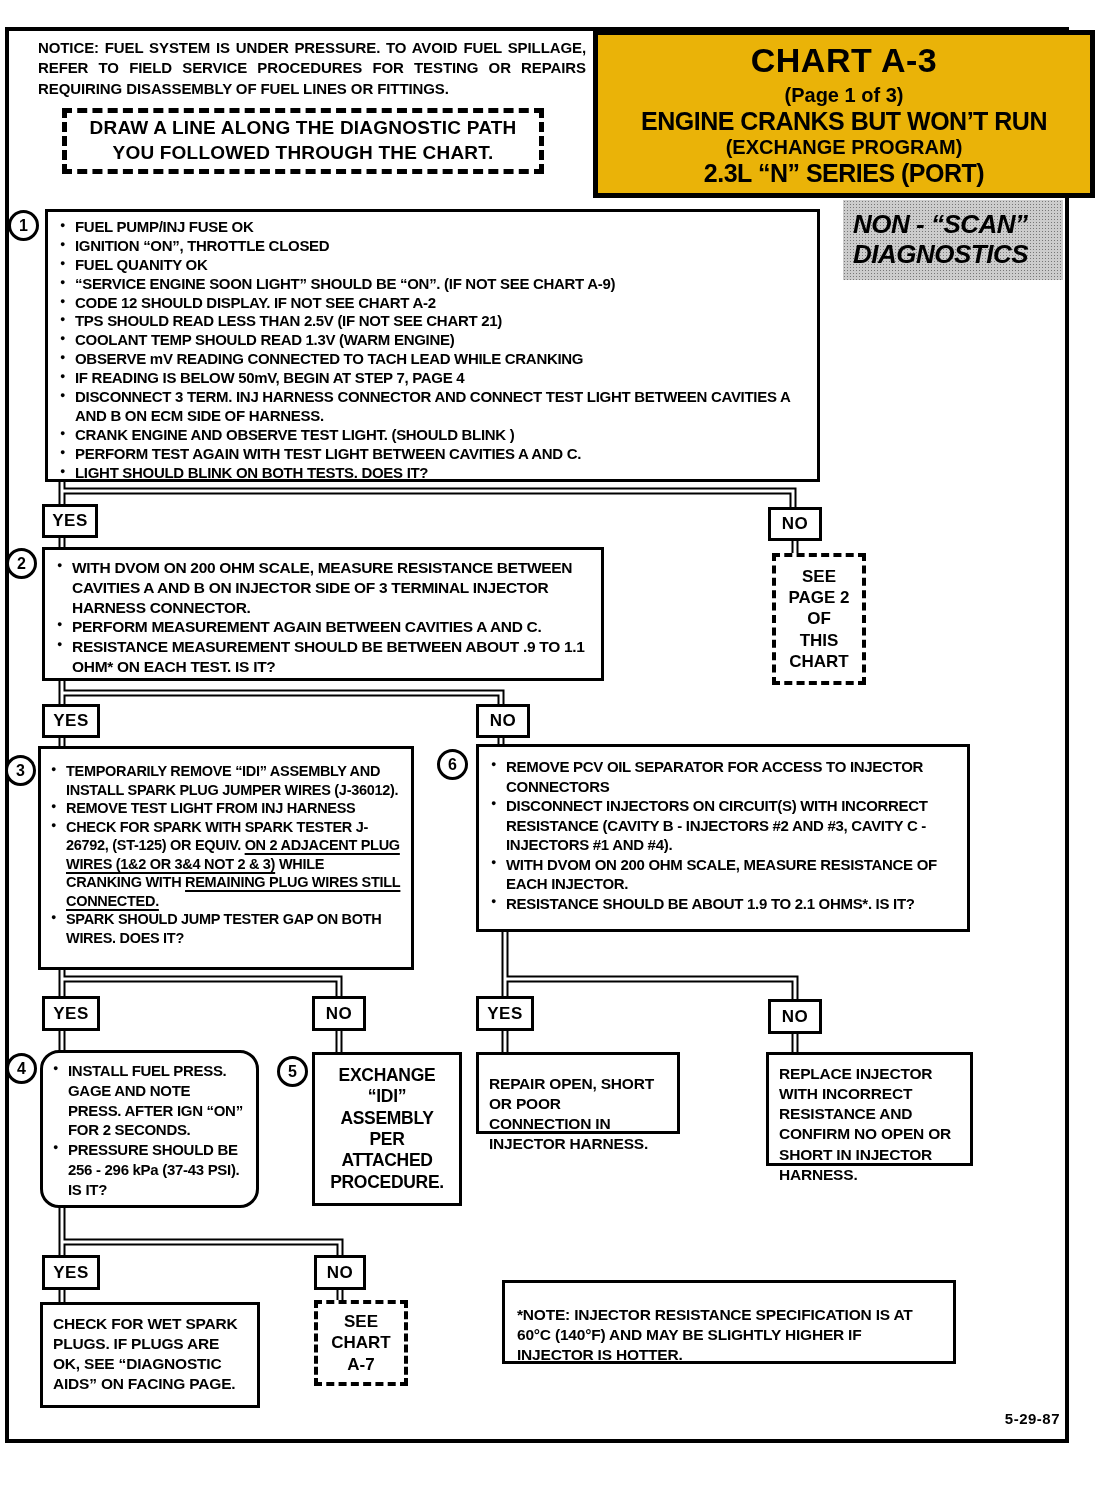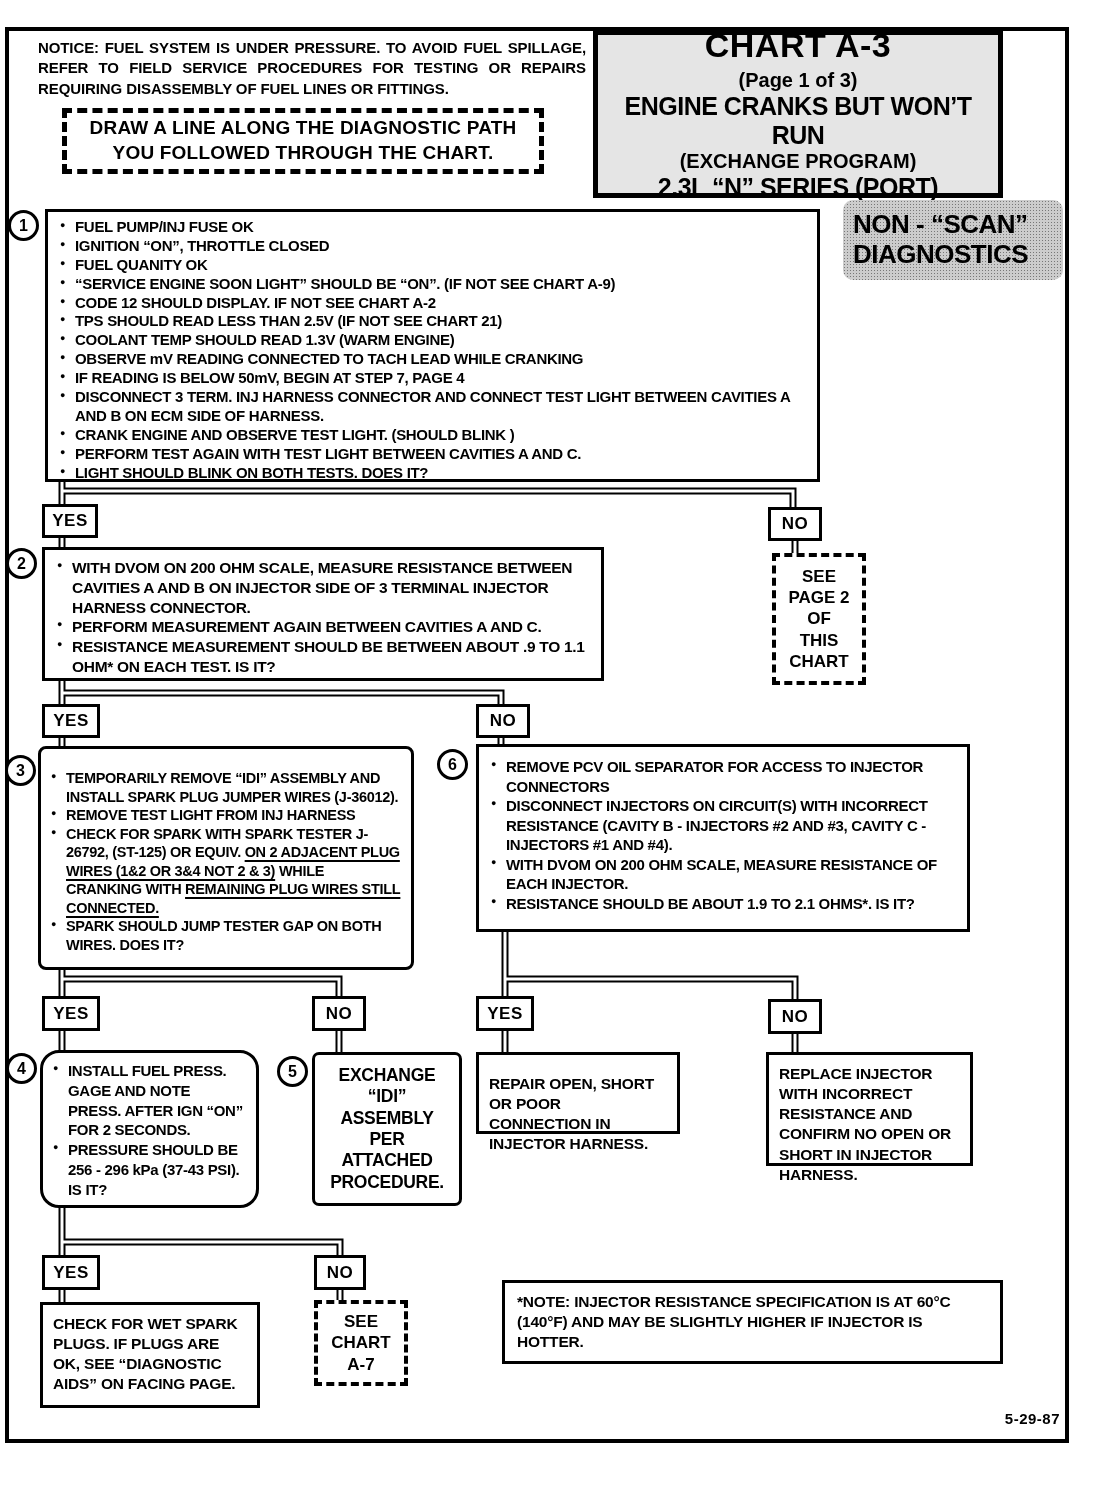--- a/index.html
+++ b/index.html
@@ -26,49 +26,49 @@
   .li { position:relative; padding-left:15px; letter-spacing:-0.3px; }
   .li::before { content:"\25CF"; position:absolute; left:0; top:2px; font-size:9px; }
   .u { text-decoration:underline; text-decoration-thickness:2px; text-underline-offset:2.5px; }
 
   .notice { position:absolute; left:38px; top:38px; width:548px; font-size:15px; line-height:1.35;
     text-align:justify; letter-spacing:-0.1px; z-index:2; }
   .drawline { position:absolute; left:62px; top:108px; width:482px; height:66px; border:5px dashed #000;
     box-sizing:border-box; display:flex; flex-direction:column; align-items:center; justify-content:center;
     text-align:center; font-size:19px; line-height:1.3; letter-spacing:.2px; z-index:2; background:#fff; }
 
-  .titlebox { position:absolute; left:593px; top:30px; width:410px; height:168px; border:5px solid #000;
-    box-sizing:border-box; background:#e5e5e5; z-index:2; display:flex; flex-direction:column;
+  .titlebox { position:absolute; left:593px; top:30px; width:502px; height:168px; border:5px solid #000;
+    box-sizing:border-box; background:#eab308; z-index:2; display:flex; flex-direction:column;
     align-items:center; justify-content:center; text-align:center; }
   .t-chart  { font-size:34px; letter-spacing:.5px; margin-bottom:4px; }
   .t-pageof { font-size:20px; }
   .t-name   { font-size:25px; letter-spacing:-0.5px; }
   .t-prog   { font-size:20px; }
   .t-engine { font-size:25px; letter-spacing:-0.5px; }
 
   .badge { position:absolute; left:843px; top:200px; width:220px; height:80px; z-index:2;
     background-color:#cccccc;
     background-image:radial-gradient(#777 0.8px, rgba(0,0,0,0) 1px);
     background-size:3px 3px;
     display:flex; flex-direction:column; align-items:flex-start; justify-content:center;
     padding-left:10px; box-sizing:border-box;
-    font-size:26px; line-height:1.15; letter-spacing:-0.5px;border-radius:10px; }
+    font-style:italic; font-size:26px; line-height:1.15; letter-spacing:-0.5px; }
 
   .s1 { left:45px; top:209px; width:775px; height:273px; padding:6px 12px; font-size:15px; line-height:1.26; }
   .s2 { left:42px; top:547px; width:562px; height:134px; padding:8px 12px; font-size:15.5px; line-height:1.28; }
-  .s3 { left:38px; top:746px; width:376px; height:224px; padding:20px 10px; font-size:14.5px; line-height:1.28;border-radius:8px; }
+  .s3 { left:38px; top:746px; width:376px; height:224px; padding:13px 10px; font-size:14.5px; line-height:1.28; }
   .s6 { left:476px; top:744px; width:494px; height:188px; padding:10px 12px; font-size:15px; line-height:1.3; }
   .s4 { left:40px; top:1050px; width:219px; height:158px; padding:8px 10px; font-size:15px; line-height:1.32;border-radius:19px; }
   .s5 { left:312px; top:1052px; width:150px; height:154px; display:flex; flex-direction:column;
         align-items:center; justify-content:center; text-align:center; font-size:17.5px; line-height:1.22;
-        letter-spacing:-0.3px;border-radius:7px; }
+        letter-spacing:-0.3px; }
   .repair  { left:476px; top:1052px; width:204px; height:82px;  padding:19px 10px; font-size:15.5px; line-height:1.3; letter-spacing:-0.2px; }
   .replace { left:766px; top:1052px; width:207px; height:114px; padding:9px 10px; font-size:15.5px; line-height:1.3; letter-spacing:-0.2px; }
   .wet     { left:40px;  top:1302px; width:220px; height:106px; padding:9px 10px; font-size:15.5px; line-height:1.3; letter-spacing:-0.2px; }
-  .notebox { left:502px; top:1280px; width:501px; height:84px;  padding:9px 12px; font-size:15.5px; line-height:1.3; letter-spacing:-0.2px; }
+  .notebox { left:502px; top:1280px; width:454px; height:84px;  padding:22px 12px; font-size:15.5px; line-height:1.3; letter-spacing:-0.2px; }
 
   .seepage2 { left:772px; top:553px; width:94px; height:132px; font-size:17px; line-height:1.25; }
   .a7box    { left:314px; top:1300px; width:94px; height:86px;  font-size:17px; line-height:1.25; }
 
   .date { position:absolute; left:960px; top:1410px; width:100px; text-align:right; font-size:15px;
     letter-spacing:.5px; z-index:3; }
 </style>
 </head>
 <body>
 

